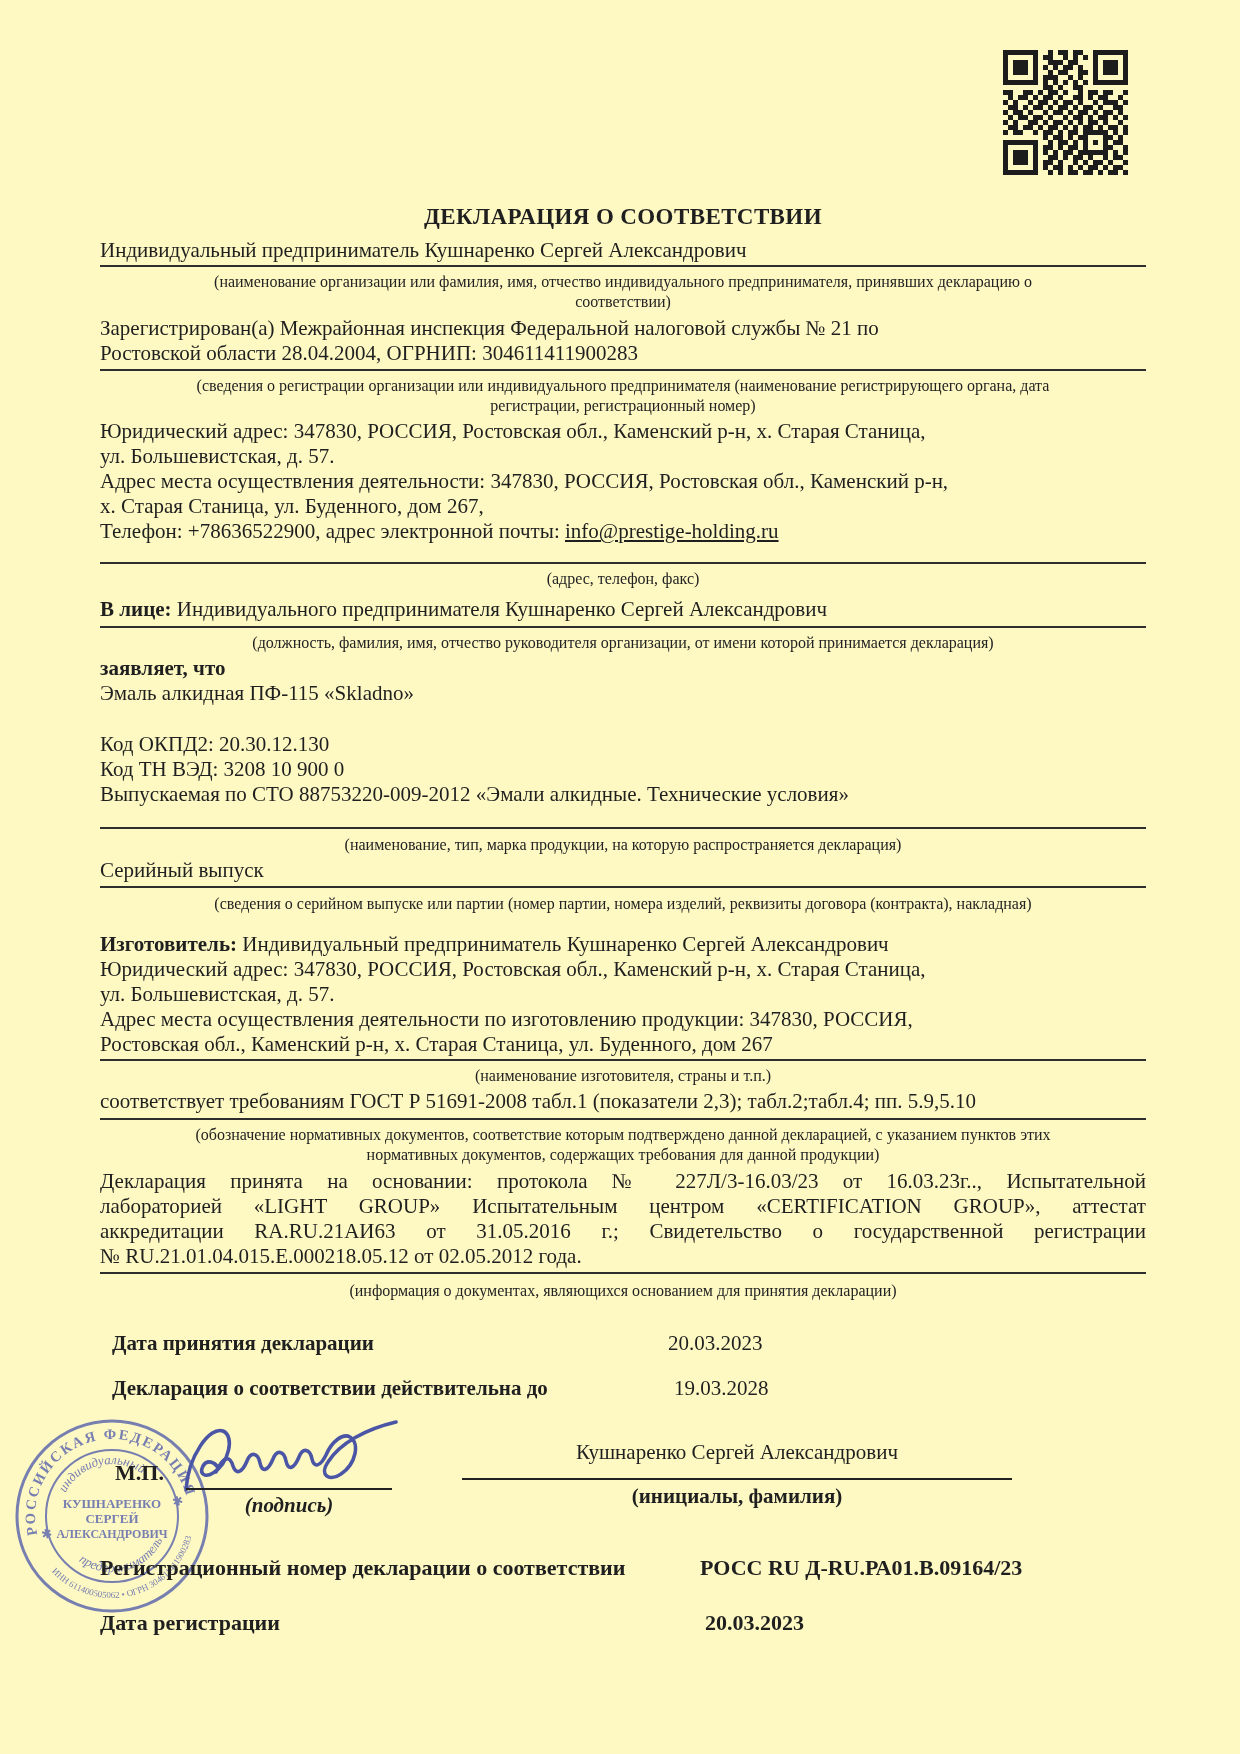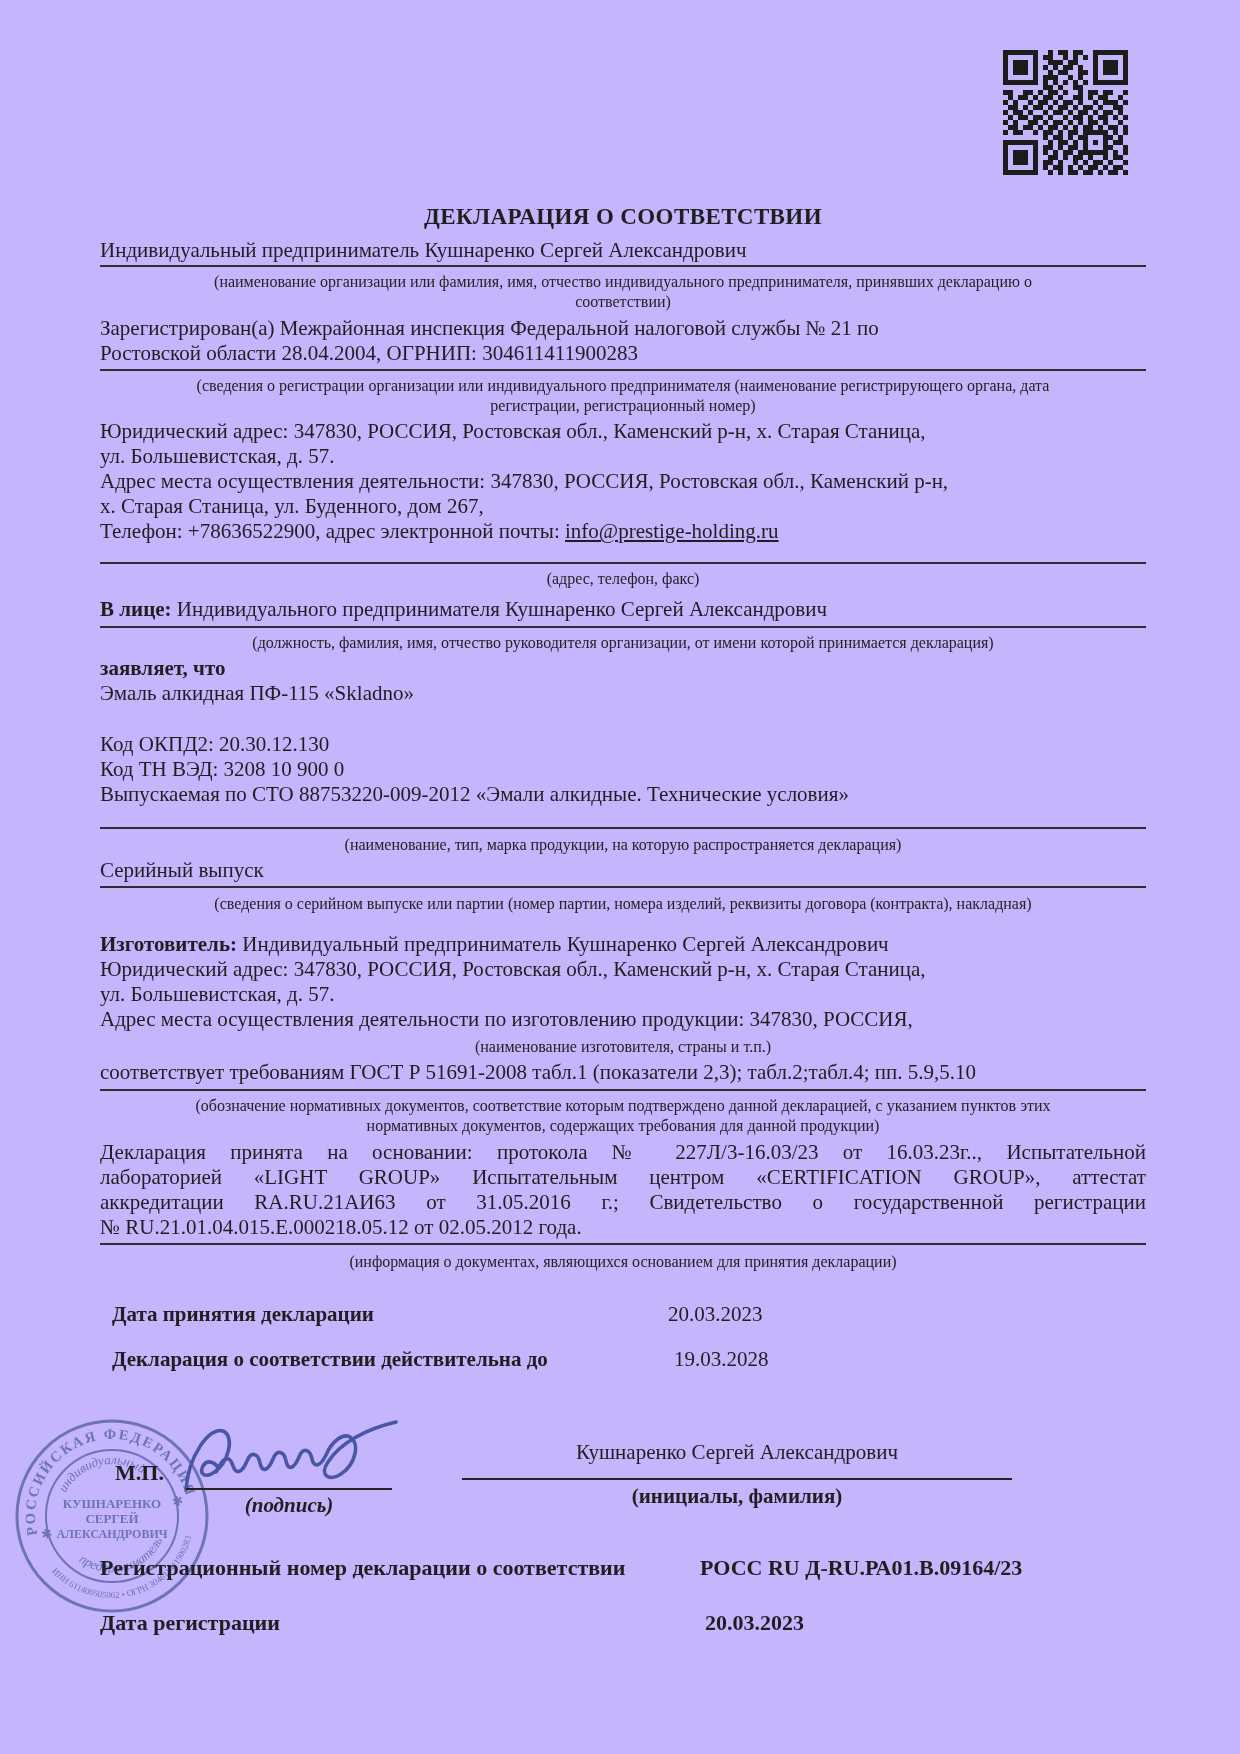--- a/index.html
+++ b/index.html
@@ -1,16 +1,16 @@
 <!DOCTYPE html>
 <html><head>
 <meta charset="utf-8">
 <style>
   html,body{margin:0;padding:0;background:#e8e8e8;}
-  .page{position:relative;width:1240px;height:1754px;background:#c4b5fd;margin:0 auto;
+  .page{position:relative;width:1240px;height:1754px;background:#fef9c3;margin:0 auto;
         font-family:"Liberation Serif", serif;color:#1f1f1f;overflow:hidden;}
   .content{position:absolute;left:100px;top:0;width:1046px;}
   p{margin:0;}
   .line{font-size:21px;line-height:25px;}
   .b{font-weight:bold;}
   .u{border-bottom:2.5px solid #2e2e2e;}
   .cap{font-size:16px;line-height:20px;text-align:center;color:#232323;}
   .title{font-size:23px;line-height:26px;font-weight:bold;text-align:center;letter-spacing:.4px;}
   .just{text-align:justify;text-align-last:justify;}
   .email{text-decoration:underline;}
@@ -706,20 +706,21 @@
     <hr class="rule" style="margin-top:20px;">
     <p class="cap" style="margin-top:6px;">(наименование, тип, марка продукции, на которую распространяется декларация)</p>
     <p class="line u" style="margin-top:3px;padding-bottom:3px;">Серийный выпуск</p>
     <p class="cap" style="margin-top:6px;">(сведения о серийном выпуске или партии (номер партии, номера изделий, реквизиты договора (контракта), накладная)</p>
 
     <div style="margin-top:18px;">
       <p class="line"><span class="b">Изготовитель:</span><span> Индивидуальный предприниматель Кушнаренко Сергей Александрович</span></p>
       <p class="line">Юридический адрес: 347830, РОССИЯ, Ростовская обл., Каменский р-н, х. Старая Станица,</p>
       <p class="line">ул. Большевистская, д. 57.</p>
       <p class="line">Адрес места осуществления деятельности по изготовлению продукции: 347830, РОССИЯ,</p>
+      <p class="line u" style="padding-bottom:2px;">Ростовская обл., Каменский р-н, х. Старая Станица, ул. Буденного, дом 267</p>
     </div>
     <p class="cap" style="margin-top:5px;">(наименование изготовителя, страны и т.п.)</p>
 
     <p class="line u" style="margin-top:3px;padding-bottom:4px;">соответствует требованиям ГОСТ Р 51691-2008 табл.1 (показатели 2,3); табл.2;табл.4; пп. 5.9,5.10</p>
     <div class="cap" style="margin-top:5px;">
       <div>(обозначение нормативных документов, соответствие которым подтверждено данной декларацией, с указанием пунктов этих</div>
       <div>нормативных документов, содержащих требования для данной продукции)</div>
     </div>
 
     <div class="u" style="margin-top:4px;padding-bottom:3px;">

